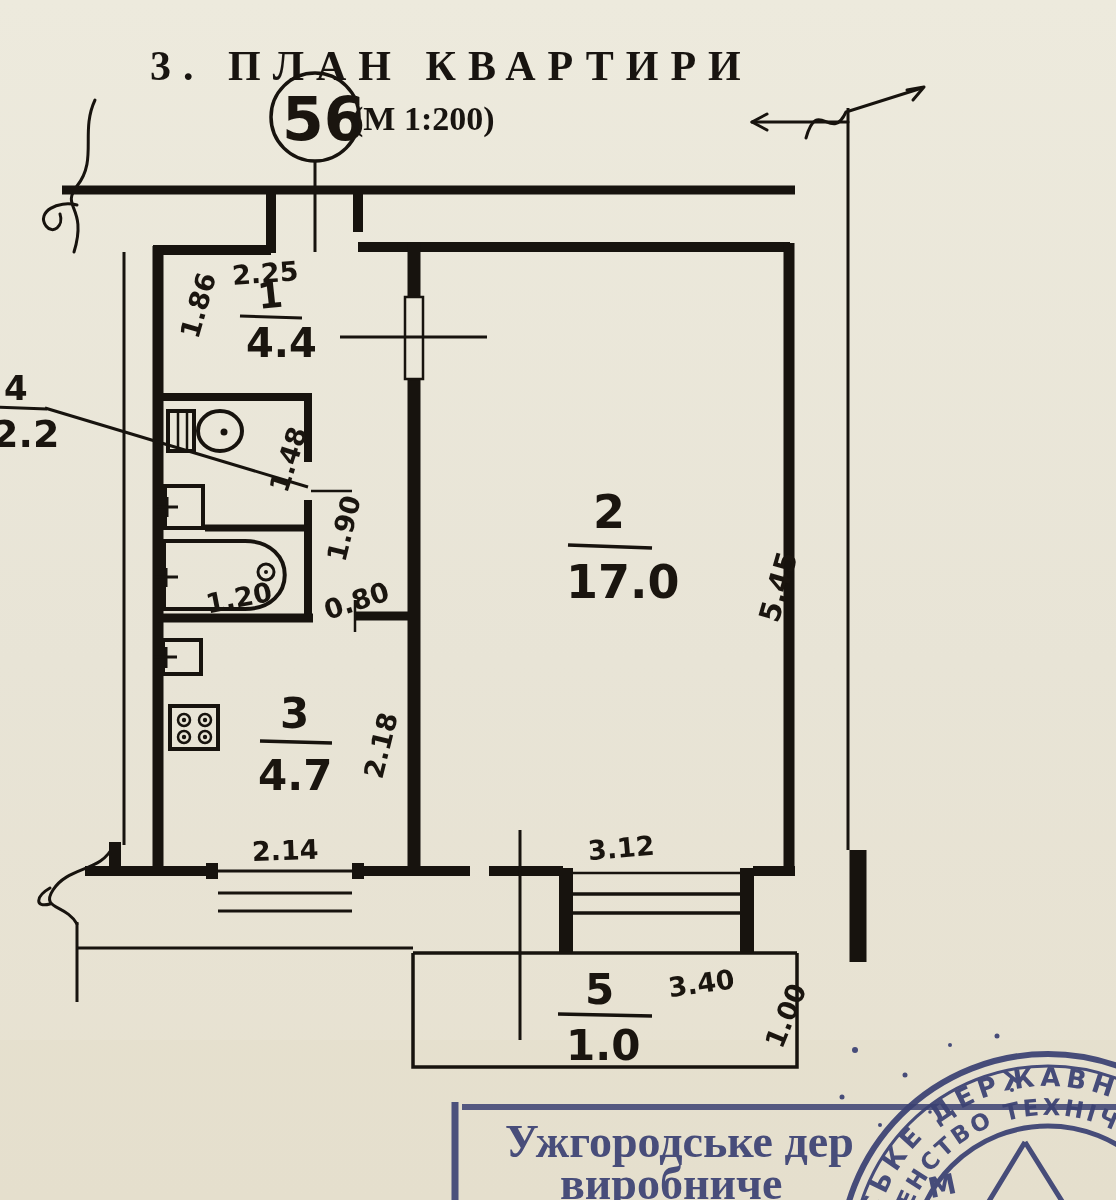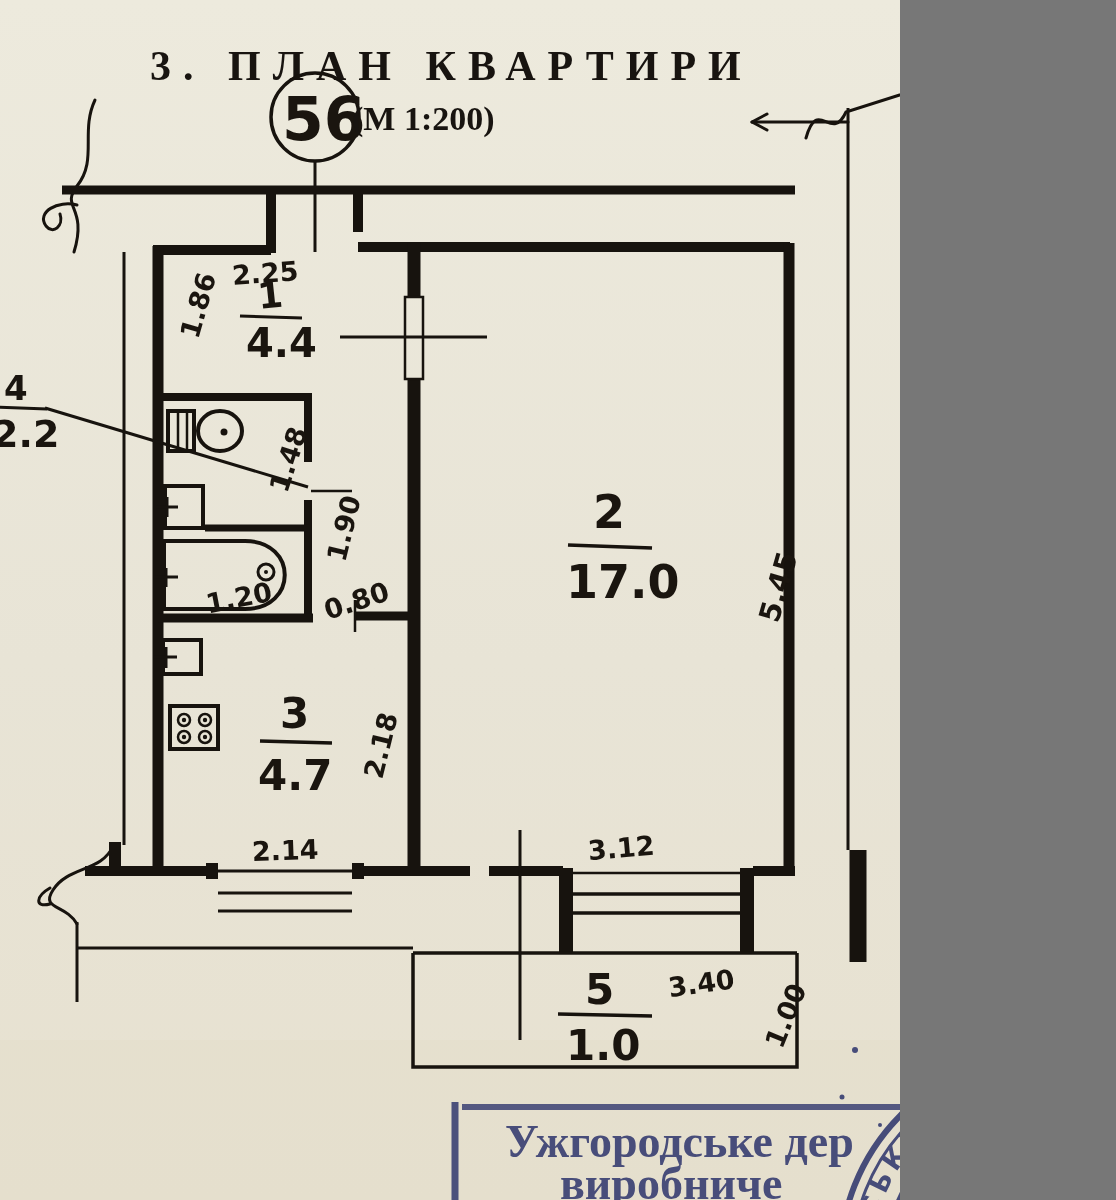--- a/index.html
+++ b/index.html
@@ -1,16 +1,16 @@
 <!DOCTYPE html>
 <html><head>
 <meta charset="utf-8">
 <style>
   html,body{margin:0;padding:0;background:#777;}
-  .page{position:relative;width:900px;height:1200px;overflow:hidden;background:#e9e5d8;text-decoration:underline;}
+  .page{position:relative;width:1116px;height:1200px;overflow:hidden;background:#e9e5d8;text-decoration:underline;}
   svg{position:absolute;left:0;top:0;}
   .ink{stroke:#17130e;fill:none;}
   .hw{font-family:"DejaVu Sans",sans-serif;font-weight:700;fill:#1a150f;}
   .serif{font-family:"Liberation Serif",serif;font-weight:700;fill:#181410;}
   .stampink{fill:#3b4173;}
   .stampstroke{stroke:#3b4173;fill:none;}
   text{user-select:none;}
 </style>
 </head>
 <body>

